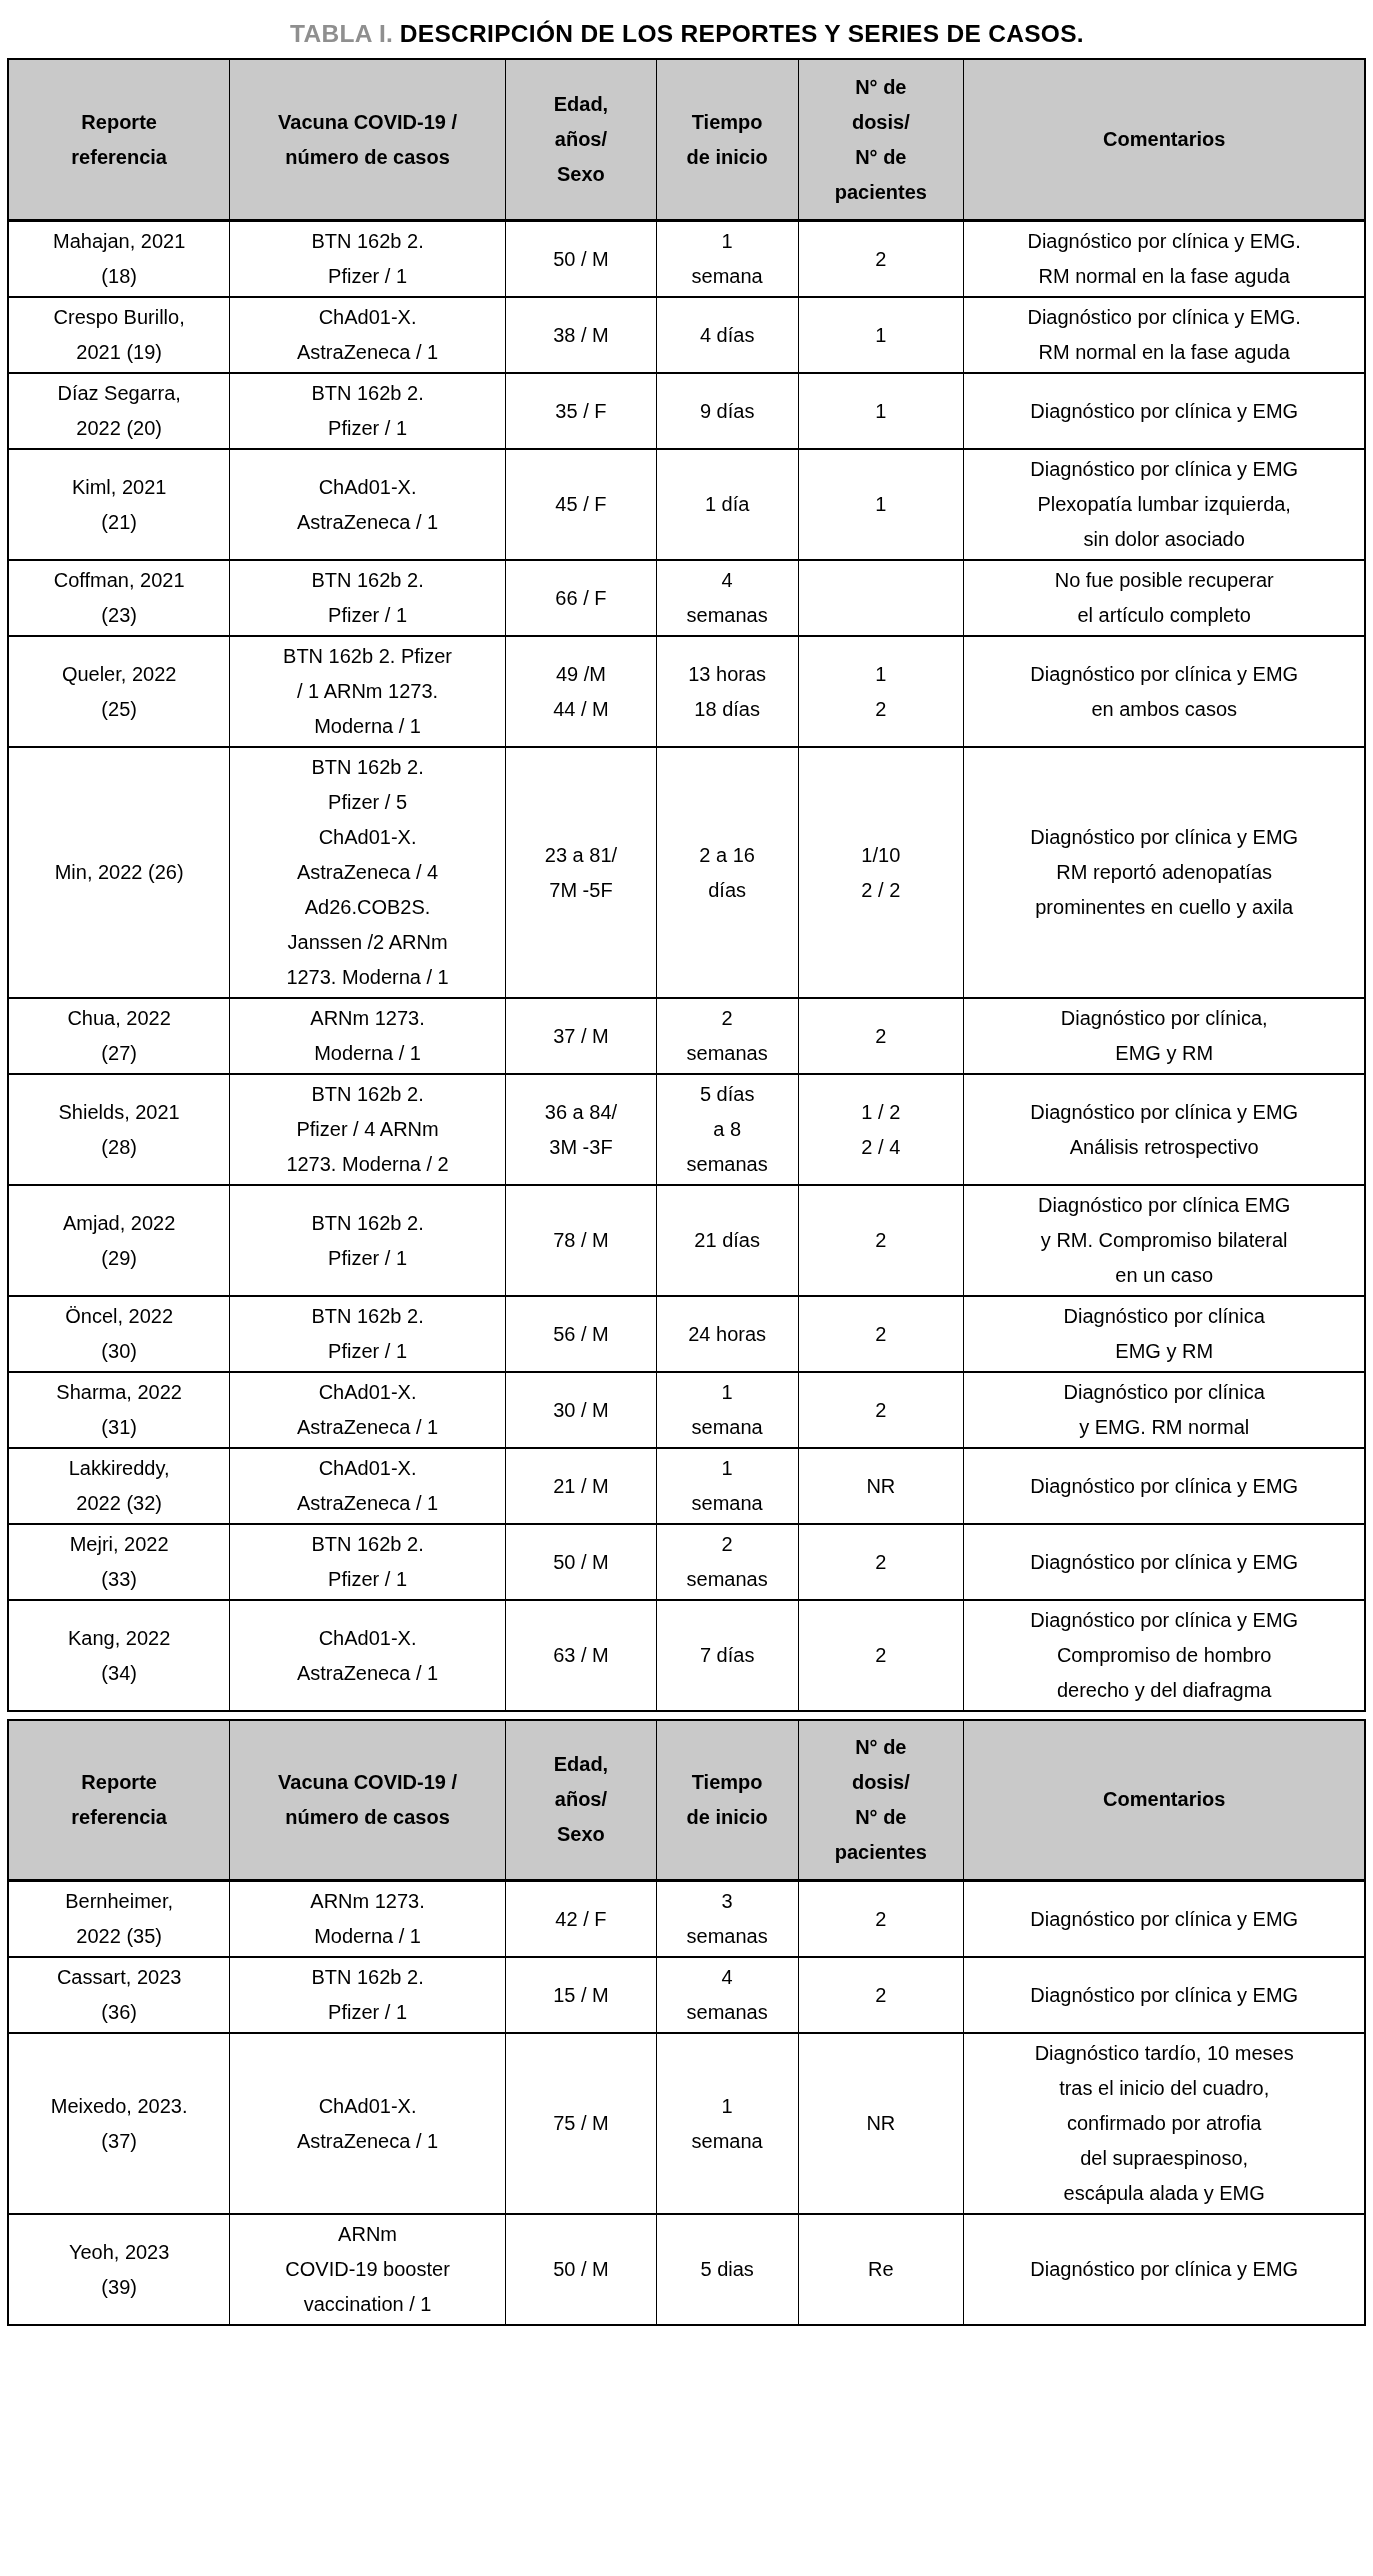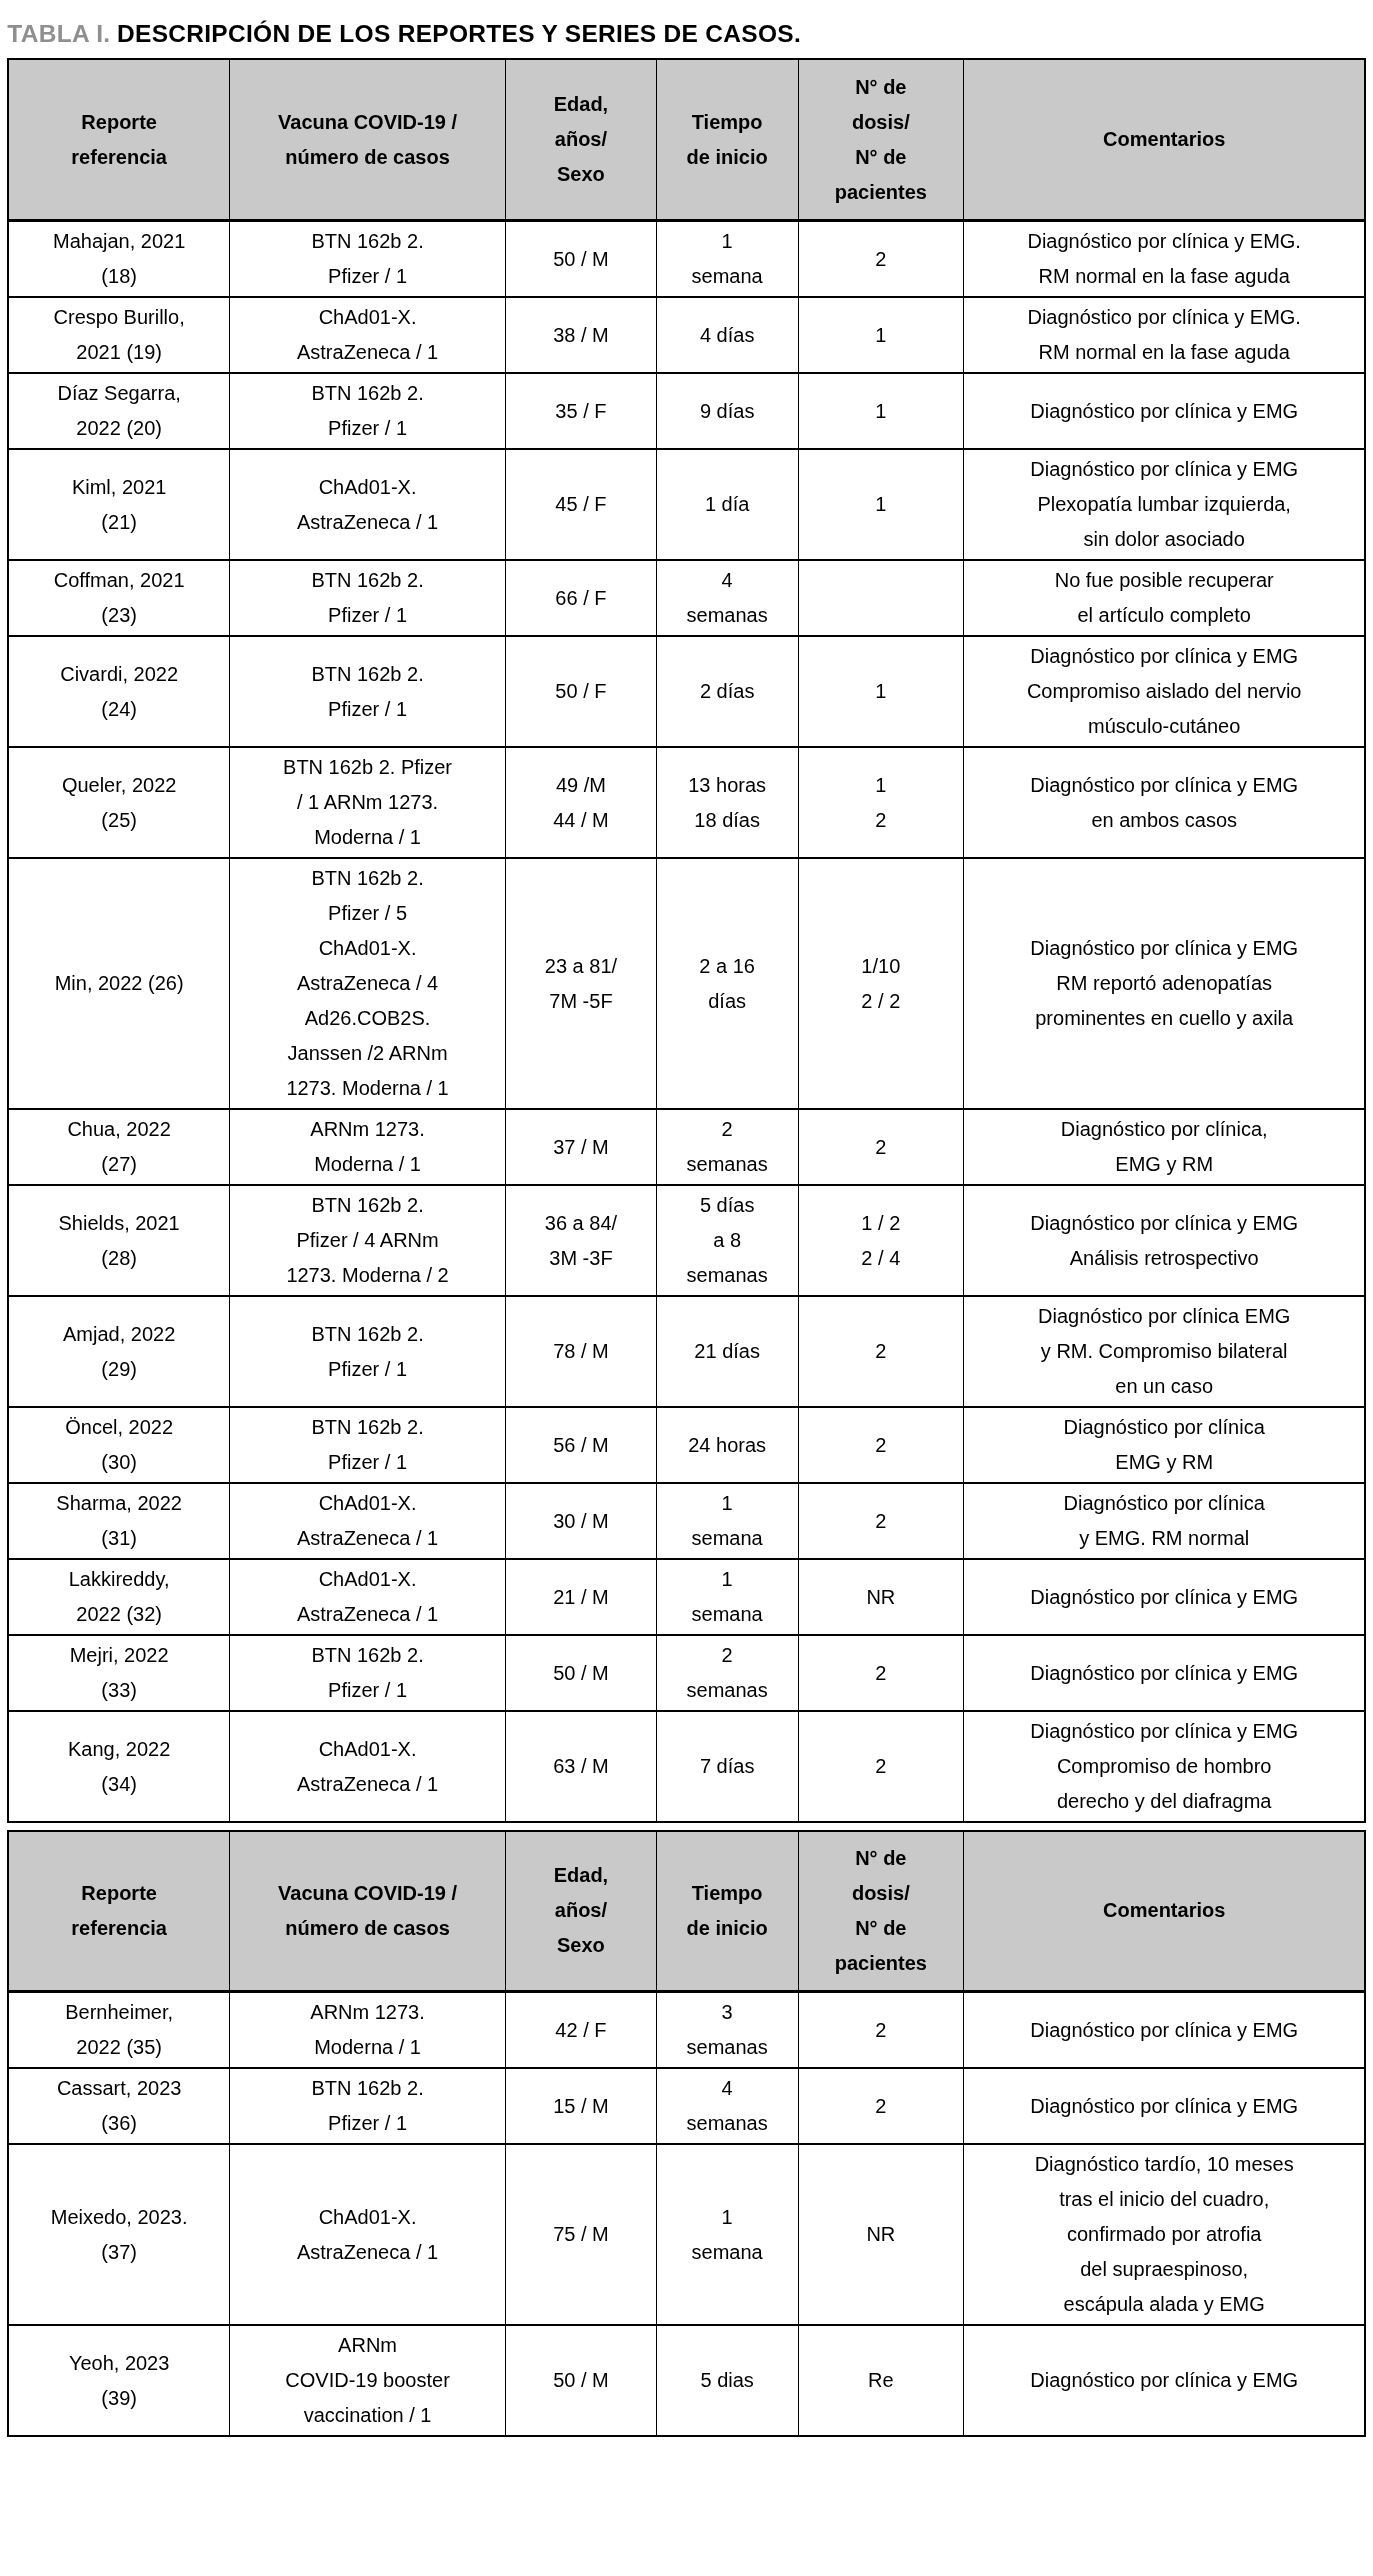--- a/index.html
+++ b/index.html
@@ -7,21 +7,21 @@
     --title-label:#8f8f8f;
     --line:#000000;
   }
   html,body{margin:0;padding:0;background:#ffffff;}
   body{font-family:"Liberation Sans", sans-serif; color:#000;}
   .page{
     width:1374px; min-height:2576px; box-sizing:border-box;
     padding:10.6px 7.3px 6.6px 7.3px; background:#fff;
   }
   .title{
-    font-size:24.5px; font-weight:700;
+    text-align:center; font-size:24.5px; font-weight:700;
     letter-spacing:0.3px; margin:9.3px 0 10.6px 0;
   }
   .title .label{ color:var(--title-label); margin-right:6.6px;}
   table.cases{
     width:1359px; border-collapse:collapse; table-layout:fixed;
     border:2.6px solid var(--line);
   }
   table.cases + table.cases{ margin-top:6.6px; }
   col.c-reporte{width:16.3%;} col.c-vacuna{width:20.35%;}
   col.c-edad{width:11.1%;}    col.c-tiempo{width:10.45%;}
@@ -126,32 +126,20 @@
           <td>BTN 162b 2.
 Pfizer / 1</td>
           <td>66 / F</td>
           <td>4
 semanas</td>
           <td></td>
           <td>No fue posible recuperar
 el artículo completo</td>
         </tr>
         <tr>
-          <td>Civardi, 2022
-(24)</td>
-          <td>BTN 162b 2.
-Pfizer / 1</td>
-          <td>50 / F</td>
-          <td>2 días</td>
-          <td>1</td>
-          <td>Diagnóstico por clínica y EMG
-Compromiso aislado del nervio
-músculo-cutáneo</td>
-        </tr>
-        <tr>
           <td>Queler, 2022
 (25)</td>
           <td>BTN 162b 2. Pfizer
 / 1 ARNm 1273.
 Moderna / 1</td>
           <td>49 /M
 44 / M</td>
           <td>13 horas
 18 días</td>
           <td>1

